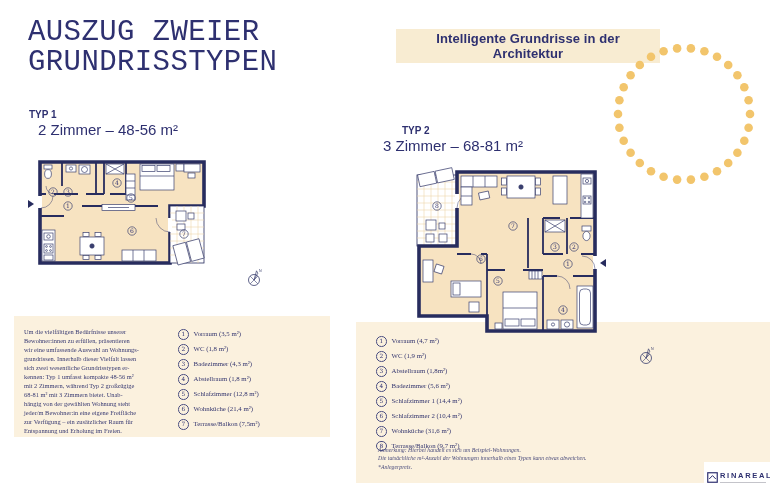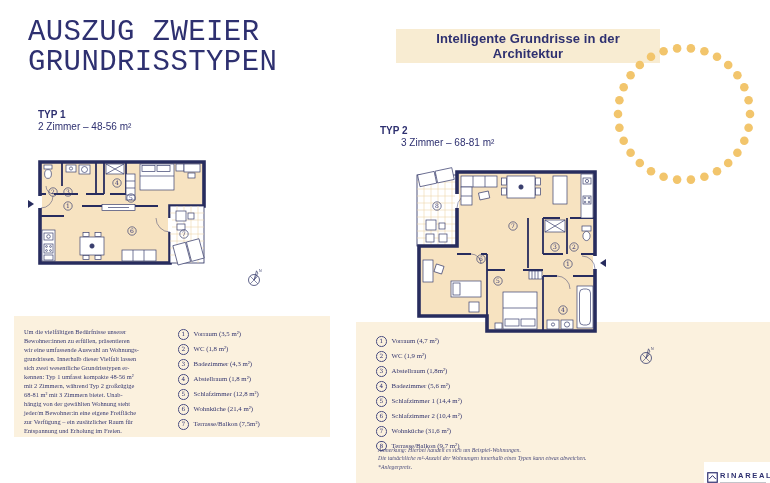--- a/index.html
+++ b/index.html
@@ -2,23 +2,23 @@
 <html><head>
 <meta charset="utf-8">
 <style>
   html,body{margin:0;padding:0;background:#fff;}
   .page{position:relative;width:770px;height:483px;background:#ffffff;overflow:hidden;
         font-family:"Liberation Sans",sans-serif;color:#2e3070;}
   
   .title{position:absolute;left:28px;top:18px;font-size:29px;line-height:30px;
          font-weight:500;letter-spacing:0.4px;color:#2e3070;white-space:pre-line;font-family:Liberation Mono, monospace;}
   .typ-head{position:absolute;font-size:10px;font-weight:700;color:#2e3070;}
-  .typ-sub{position:absolute;font-size:10px;font-weight:400;color:#2e3070;}
-  .typ1-head{left:38px;top:109px;} .typ1-sub{left:38px;top:121px;}
-  .typ2-head{left:380px;top:125px;} .typ2-sub{left:401px;top:137px;text-align:right;}
+  .typ-sub{position:absolute;font-size:15px;font-weight:400;color:#2e3070;}
+  .typ1-head{left:29px;top:109px;} .typ1-sub{left:38px;top:121px;}
+  .typ2-head{left:402px;top:125px;} .typ2-sub{left:383px;top:137px;text-align:right;}
   
   .intro{position:absolute;left:396px;top:29px;width:264px;text-align:center;}
   .intro .hl{display:inline-block;background:#f8ecd2;color:#2e3070;font-size:13px;
              font-weight:700;letter-spacing:0.1px;padding:2px 6px;margin-bottom:5px;}
   
   .ring{position:absolute;left:610px;top:40px;width:148px;height:148px;}
   
   .plan1{position:absolute;left:26px;top:158px;width:182px;height:112px;}
   .plan2{position:absolute;left:412px;top:166px;width:196px;height:172px;z-index:3;}
   .compass1{position:absolute;left:244px;top:268px;width:20px;height:20px;}

